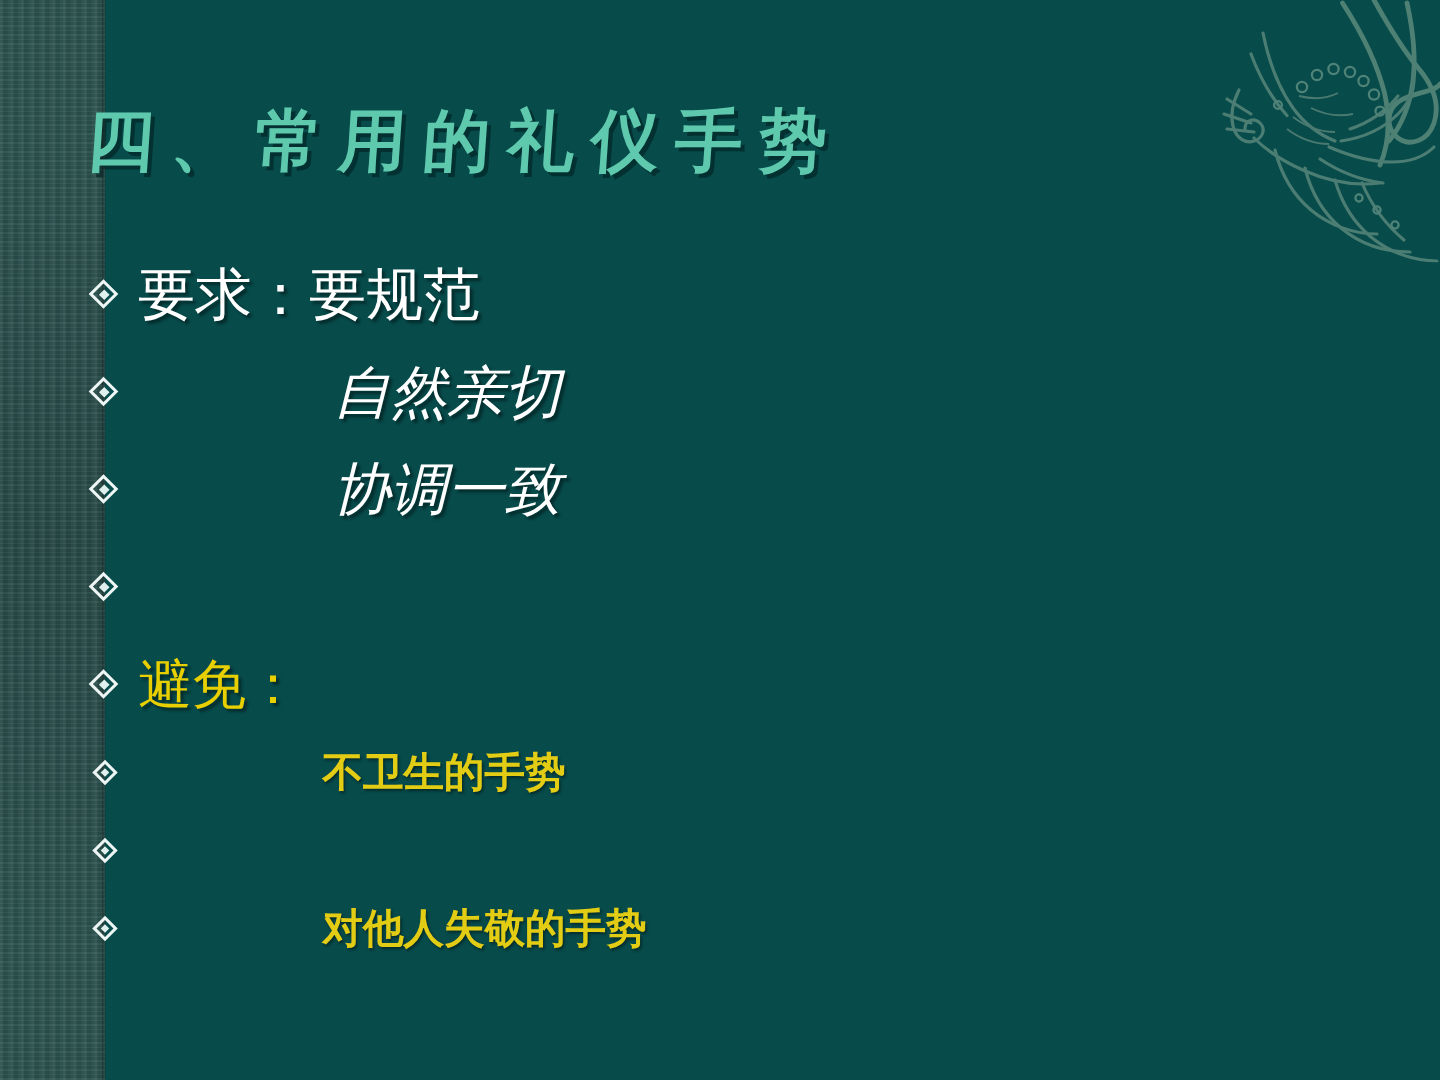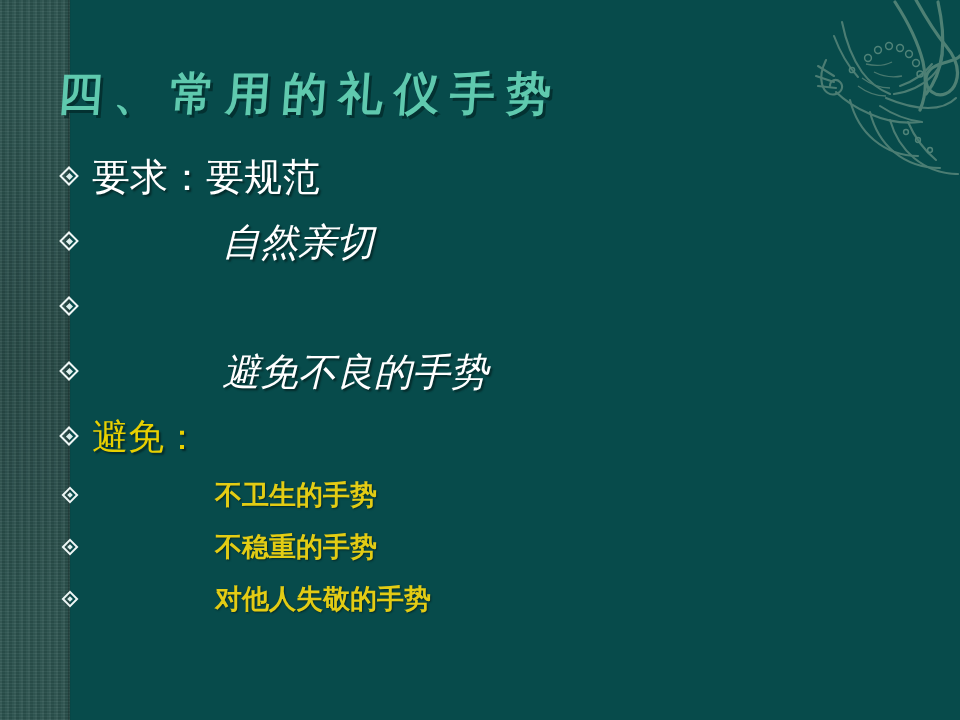--- a/index.html
+++ b/index.html
@@ -80,21 +80,21 @@
     line-height: 80px;
     white-space: nowrap;
     text-shadow: 3px 3px 0 rgba(0,30,30,0.55);
     transform: skewX(-4deg);
   }
 
   
   #body {
     position: absolute;
     left: 0;
-    top: 144px;
+    top: 164px;
     width: 960px;
   }
   .line {
     position: relative;
     display: block;
     height: 65px;
   }
   .line.small { height: 52px; padding-left: 44px; }
 
   .bullet {
@@ -233,28 +233,28 @@
           <span class="inner"></span>
       </span>
       <span class="text white ind-1">自然亲切</span>
     </div>
 
     <div class="line">
       <span class="bullet">
         <span class="outer"></span>
           <span class="inner"></span>
       </span>
-    </div>
-
-    <div class="line">
-      <span class="bullet">
-        <span class="outer"></span>
-          <span class="inner"></span>
-      </span>
-      <span class="text white ind-1">避免不良的手势</span>
+      <span class="text white ind-1">协调一致</span>
+    </div>
+
+    <div class="line">
+      <span class="bullet">
+        <span class="outer"></span>
+          <span class="inner"></span>
+      </span>
     </div>
 
     <div class="line">
       <span class="bullet">
         <span class="outer"></span>
           <span class="inner"></span>
       </span>
       <span class="text yellow-big ind-0">避免：</span>
     </div>
 
@@ -264,21 +264,20 @@
           <span class="inner"></span>
       </span>
       <span class="text yellow-small ind-2">不卫生的手势</span>
     </div>
 
     <div class="line small">
       <span class="bullet">
         <span class="outer"></span>
           <span class="inner"></span>
       </span>
-      <span class="text yellow-small ind-2">不稳重的手势</span>
     </div>
 
     <div class="line small">
       <span class="bullet">
         <span class="outer"></span>
           <span class="inner"></span>
       </span>
       <span class="text yellow-small ind-2">对他人失敬的手势</span>
     </div>
 

